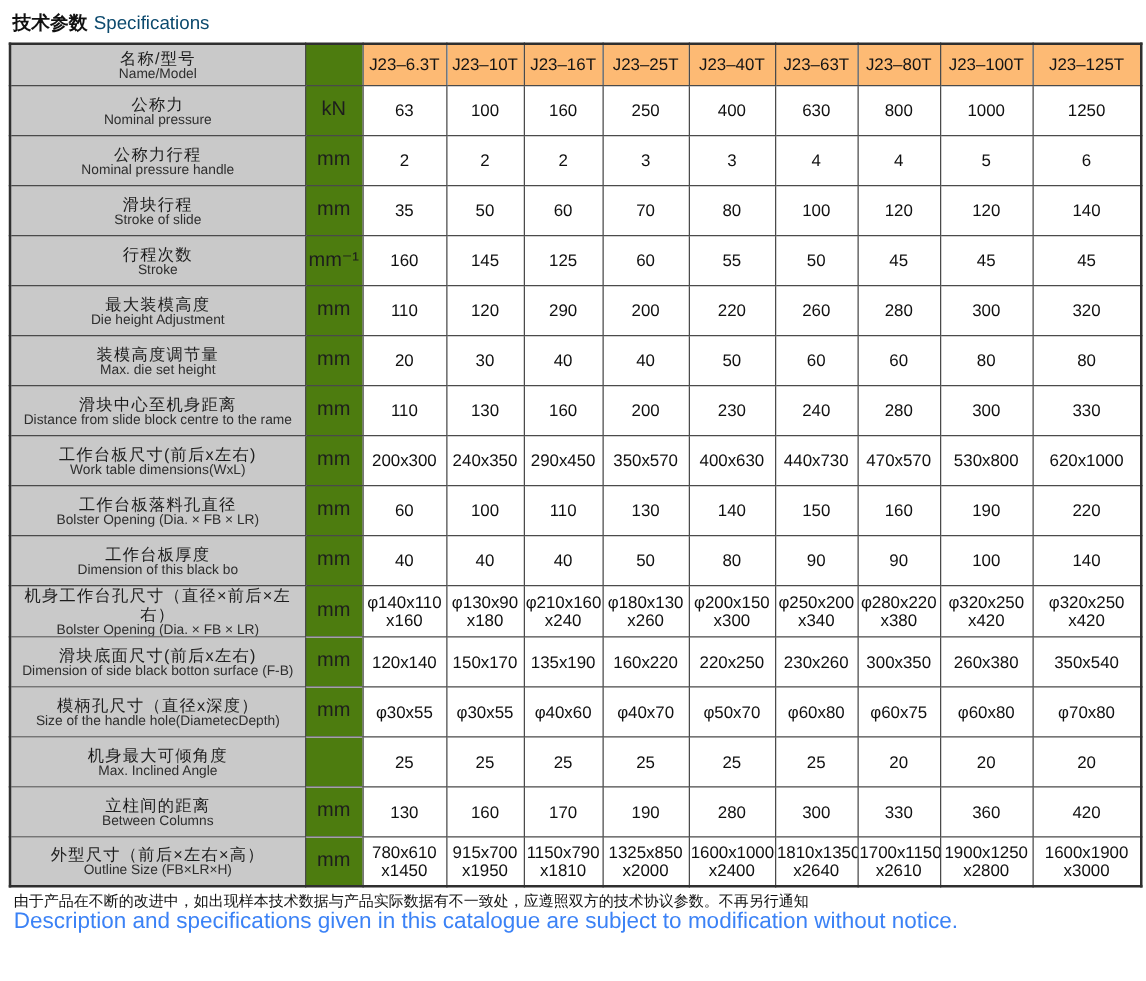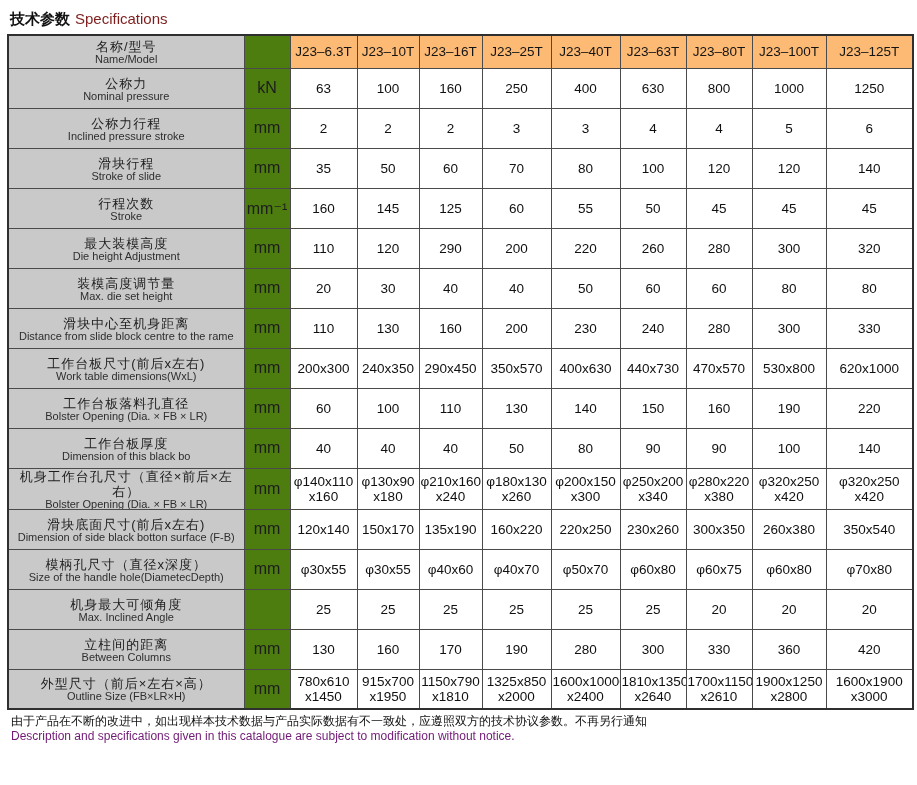--- a/index.html
+++ b/index.html
@@ -4,21 +4,21 @@
 <style>
   html,body{margin:0;padding:0;background:#ffffff;}
   body{
     width:917px;height:785px;overflow:hidden;
     font-family:"Liberation Sans","DejaVu Sans",sans-serif;
     color:#1a1a1a;
   }
   .page{padding:8px 5px 0 7px;}
   .title-bar{margin:2px 0 7px 3px;font-size:15px;line-height:17px;}
   .title-zh{font-weight:bold;color:#111;margin-top:31px;}
-  .title-en{font-weight:normal;color:#7f1d1d;margin-left:5px;}
+  .title-en{font-weight:normal;color:#0c4a6e;margin-left:5px;}
   table.spec{
     border-collapse:collapse;table-layout:fixed;
     width:905px;
     border:2px solid #2f2f2f;
   }
   table.spec th,table.spec td{
     border:1px solid #4a4a4a;
     padding:0 1px;
     text-align:center;vertical-align:middle;
     overflow:hidden;
@@ -26,21 +26,21 @@
   thead tr{height:33px;margin-top:12px;}
   tbody tr{height:40px;}
   .label-cell{background:#c9c9c9;font-weight:normal;}
   .label-zh{font-size:13px;line-height:15px;color:#1d1d1d;letter-spacing:1px;}
   .label-en{font-size:11px;line-height:10px;color:#2e2e2e;letter-spacing:0;}
   .unit-cell{background:#4d7c0f;font-size:16px;color:#1d1d1d;}
   .model-cell{background:#fdba74;font-size:13.5px;font-weight:normal;color:#141414;}
   .value-cell{background:#ffffff;font-size:13.5px;color:#101010;white-space:pre-line;line-height:15px;}
   .footer{margin:4px 0 0 4px;}
   .footer-zh{font-size:12px;line-height:15px;color:#111;}
-  .footer-en{font-size:12px;line-height:15px;color:#701a75;}
+  .footer-en{font-size:18px;line-height:15px;color:#3b82f6;}
 </style>
 </head>
 <body>
 
 <div class="page">
 
   <div class="title-bar">
     <span class="title-zh">技术参数</span><span class="title-en">Specifications</span>
   </div>
 
@@ -91,21 +91,21 @@
           <td class="value-cell">250</td>
           <td class="value-cell">400</td>
           <td class="value-cell">630</td>
           <td class="value-cell">800</td>
           <td class="value-cell">1000</td>
           <td class="value-cell">1250</td>
         </tr>
         <tr>
           <th class="label-cell">
             <div class="label-zh">公称力行程</div>
-            <div class="label-en">Inclined pressure stroke</div>
+            <div class="label-en">Nominal pressure handle</div>
           </th>
           <td class="unit-cell">mm</td>
           <td class="value-cell">2</td>
           <td class="value-cell">2</td>
           <td class="value-cell">2</td>
           <td class="value-cell">3</td>
           <td class="value-cell">3</td>
           <td class="value-cell">4</td>
           <td class="value-cell">4</td>
           <td class="value-cell">5</td>

